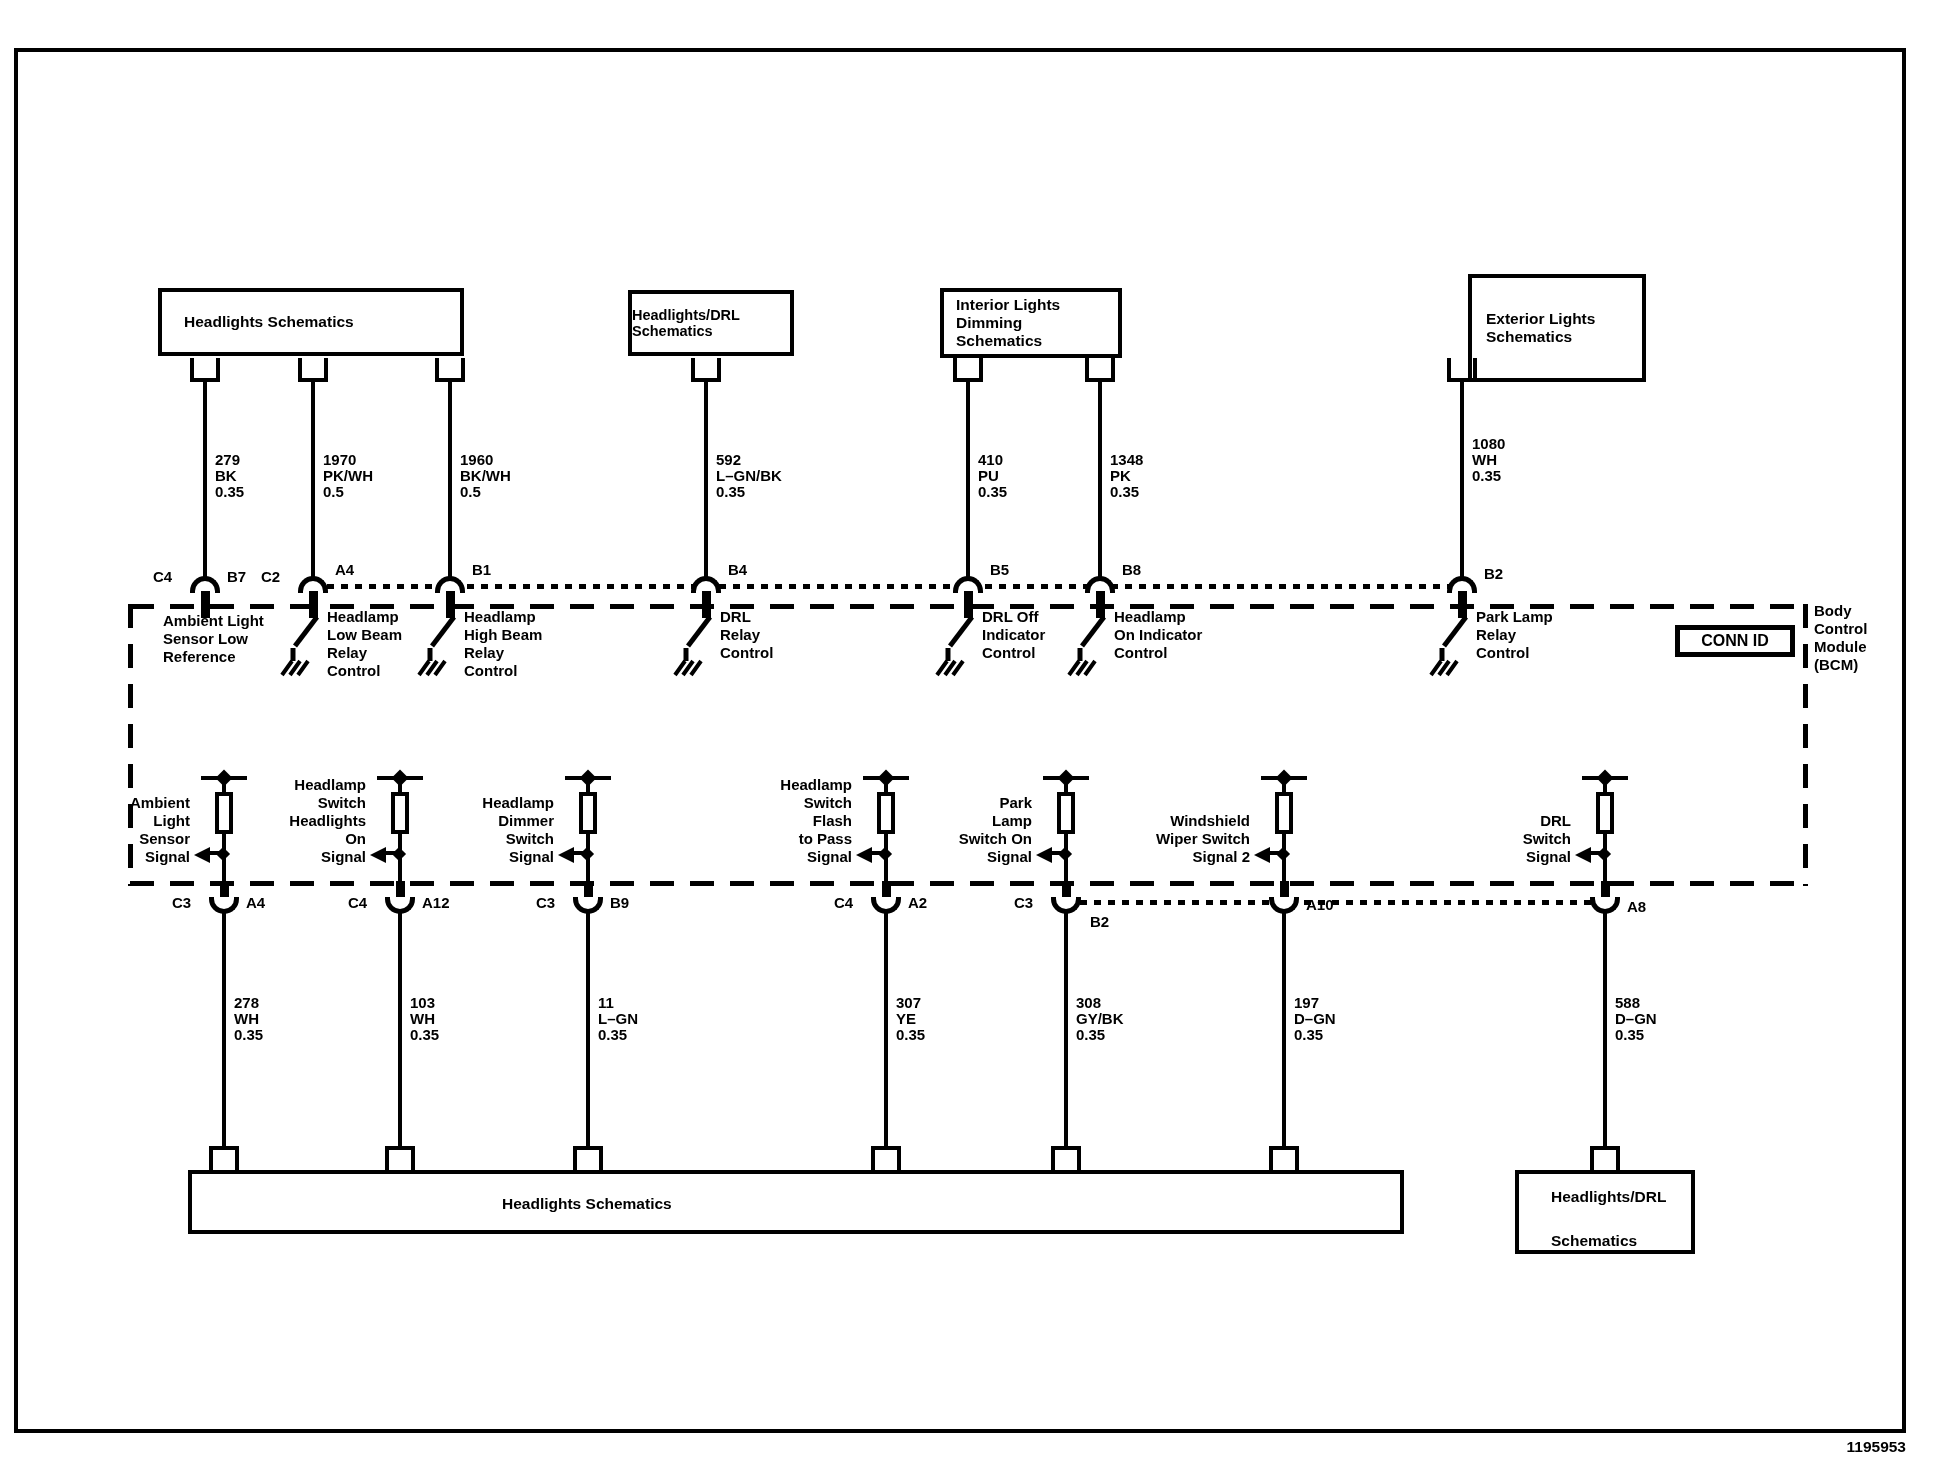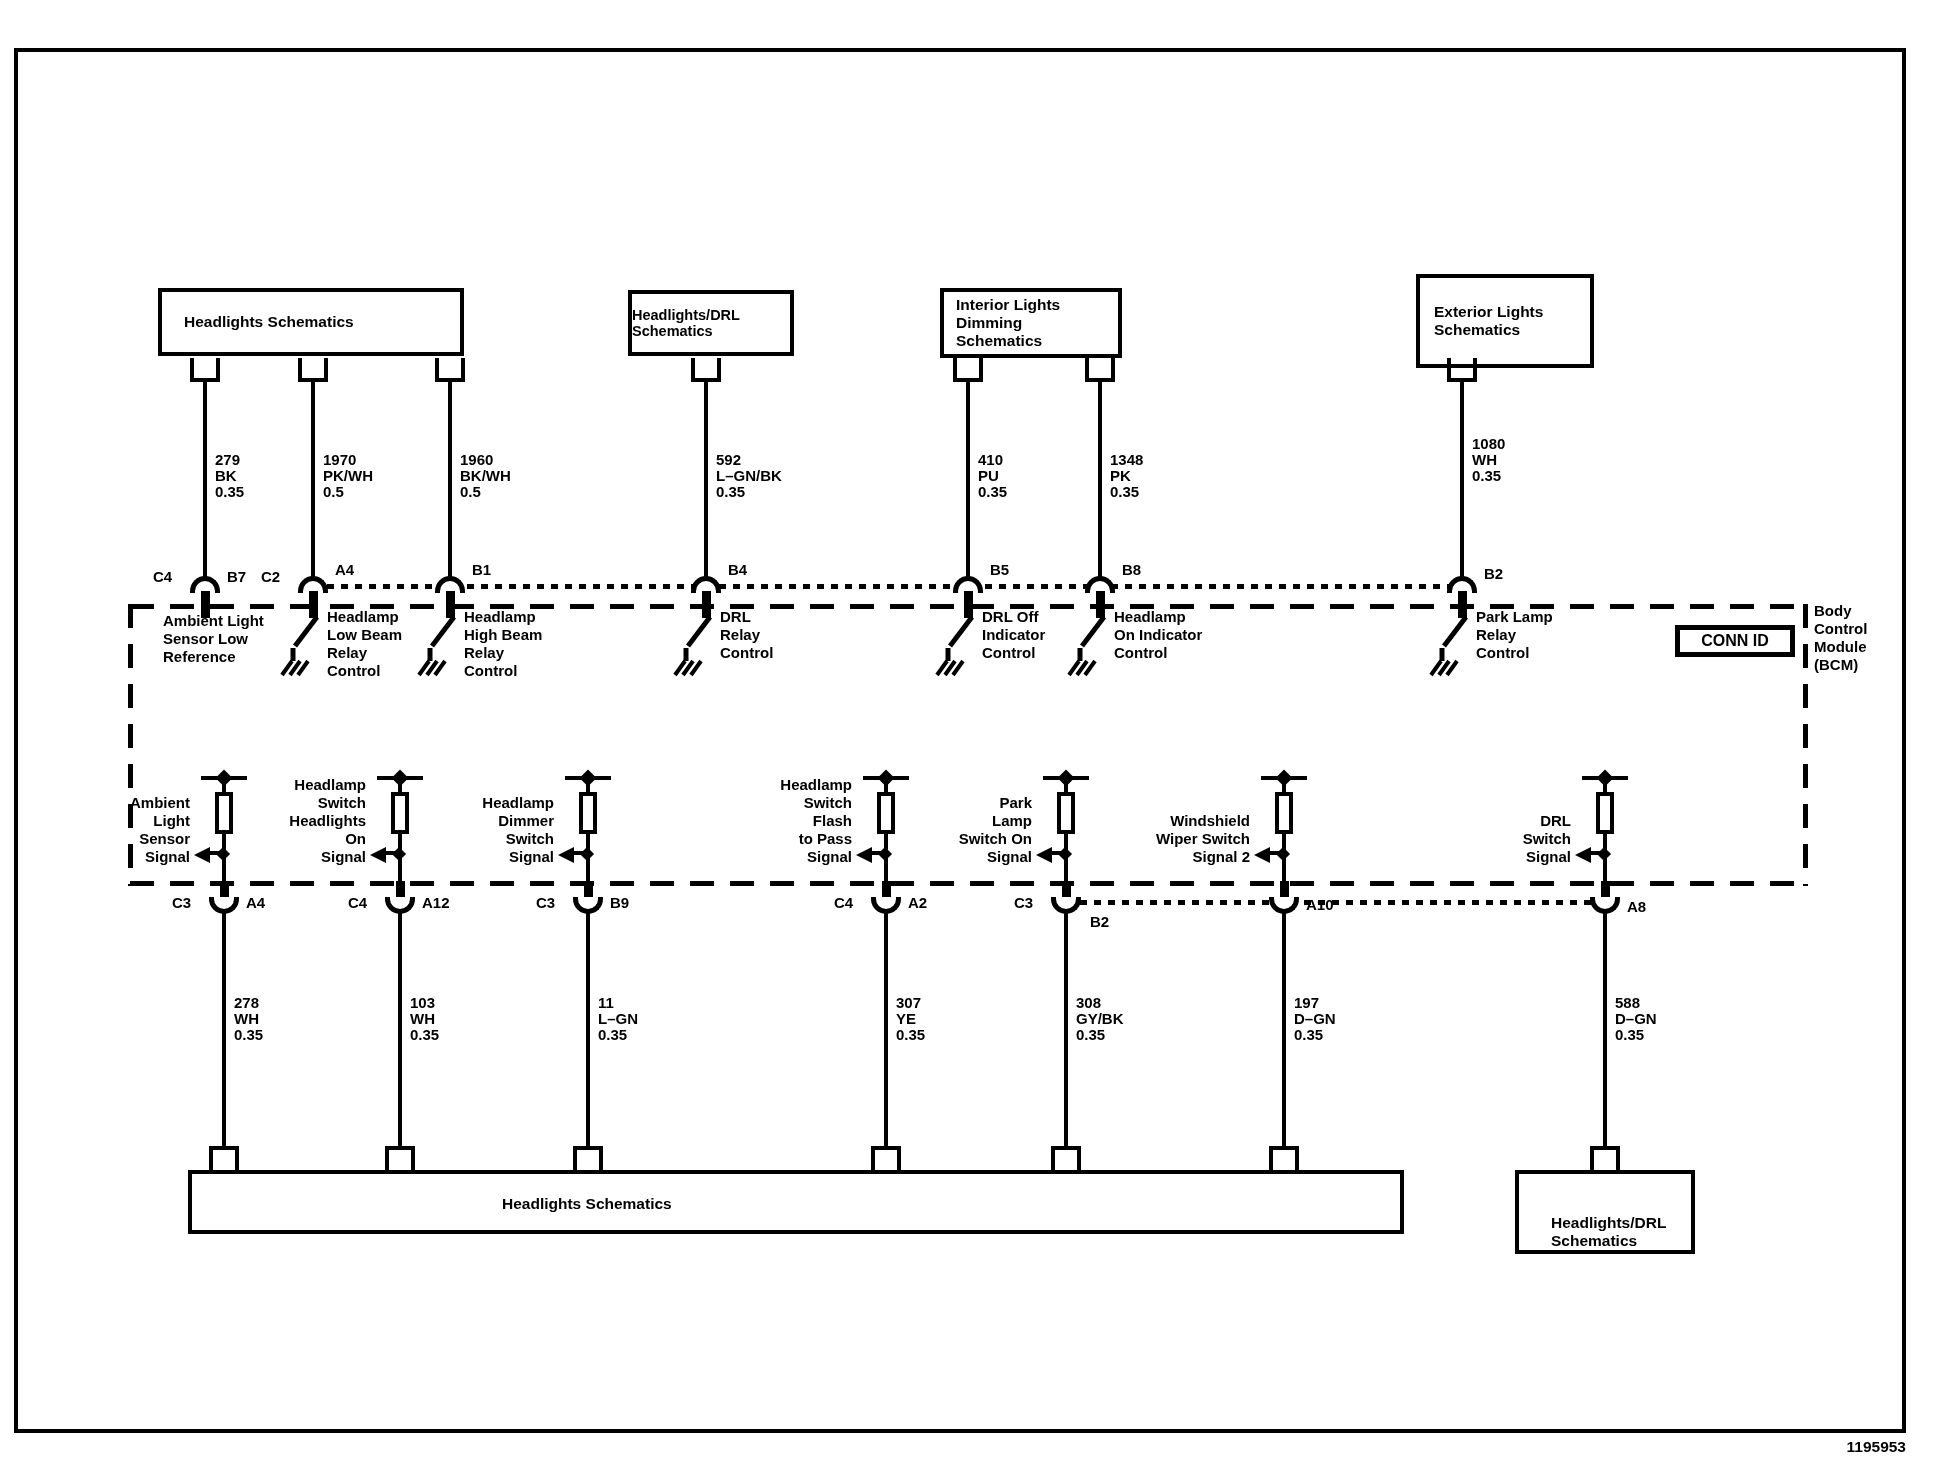--- a/index.html
+++ b/index.html
@@ -55,21 +55,21 @@
     <div class="pad" style="align-items:flex-end">
         <span>Headlights/DRL Schematics</span>
       </div>
   </div>
   <div class="box" style="left:940px;top:288px;width:182px;height:70px">
     <div class="pad" style="padding-left:12px">
       <span>Interior Lights Dimming</span>
       <span>Schematics</span>
     </div>
   </div>
-  <div class="box" style="left:1416px;top:274px;width:178px;height:94px">
+  <div class="box" style="left:1468px;top:274px;width:178px;height:108px">
     <div class="pad" style="padding-left:14px">
       <span>Exterior Lights</span>
       <span>Schematics</span>
     </div>
   </div>
 
   <div class="dash-h" style="left:130px;top:604px;width:1678px"></div>
   <div class="dash-v" style="left:128px;top:604px;height:282px"></div>
   <div class="dash-h" style="left:130px;top:881px;width:1678px"></div>
   <div class="dash-v" style="left:1803px;top:604px;height:282px"></div>
@@ -433,21 +433,21 @@
       <div>D–GN</div>
       <div>0.35</div>
     </div>
     <div class="bracket-u" style="left:1590px;top:1146px"></div>
   </div>
 
   <div class="box" style="left:188px;top:1170px;width:1216px;height:64px">
     <span class="abs" style="left:310px;top:21px">Headlights Schematics</span>
   </div>
   <div class="box" style="left:1515px;top:1170px;width:180px;height:84px">
-    <div class="pad" style="padding-left:32px;justify-content:flex-end;padding-top:4px">
+    <div class="pad" style="padding-left:32px;justify-content:space-between;padding-top:14px">
       <span>Headlights/DRL</span>
       <span>Schematics</span>
     </div>
   </div>
 
   <div class="footer" style="right:50px;top:1438px">1195953</div>
 
 </div>
 
 </body></html>

